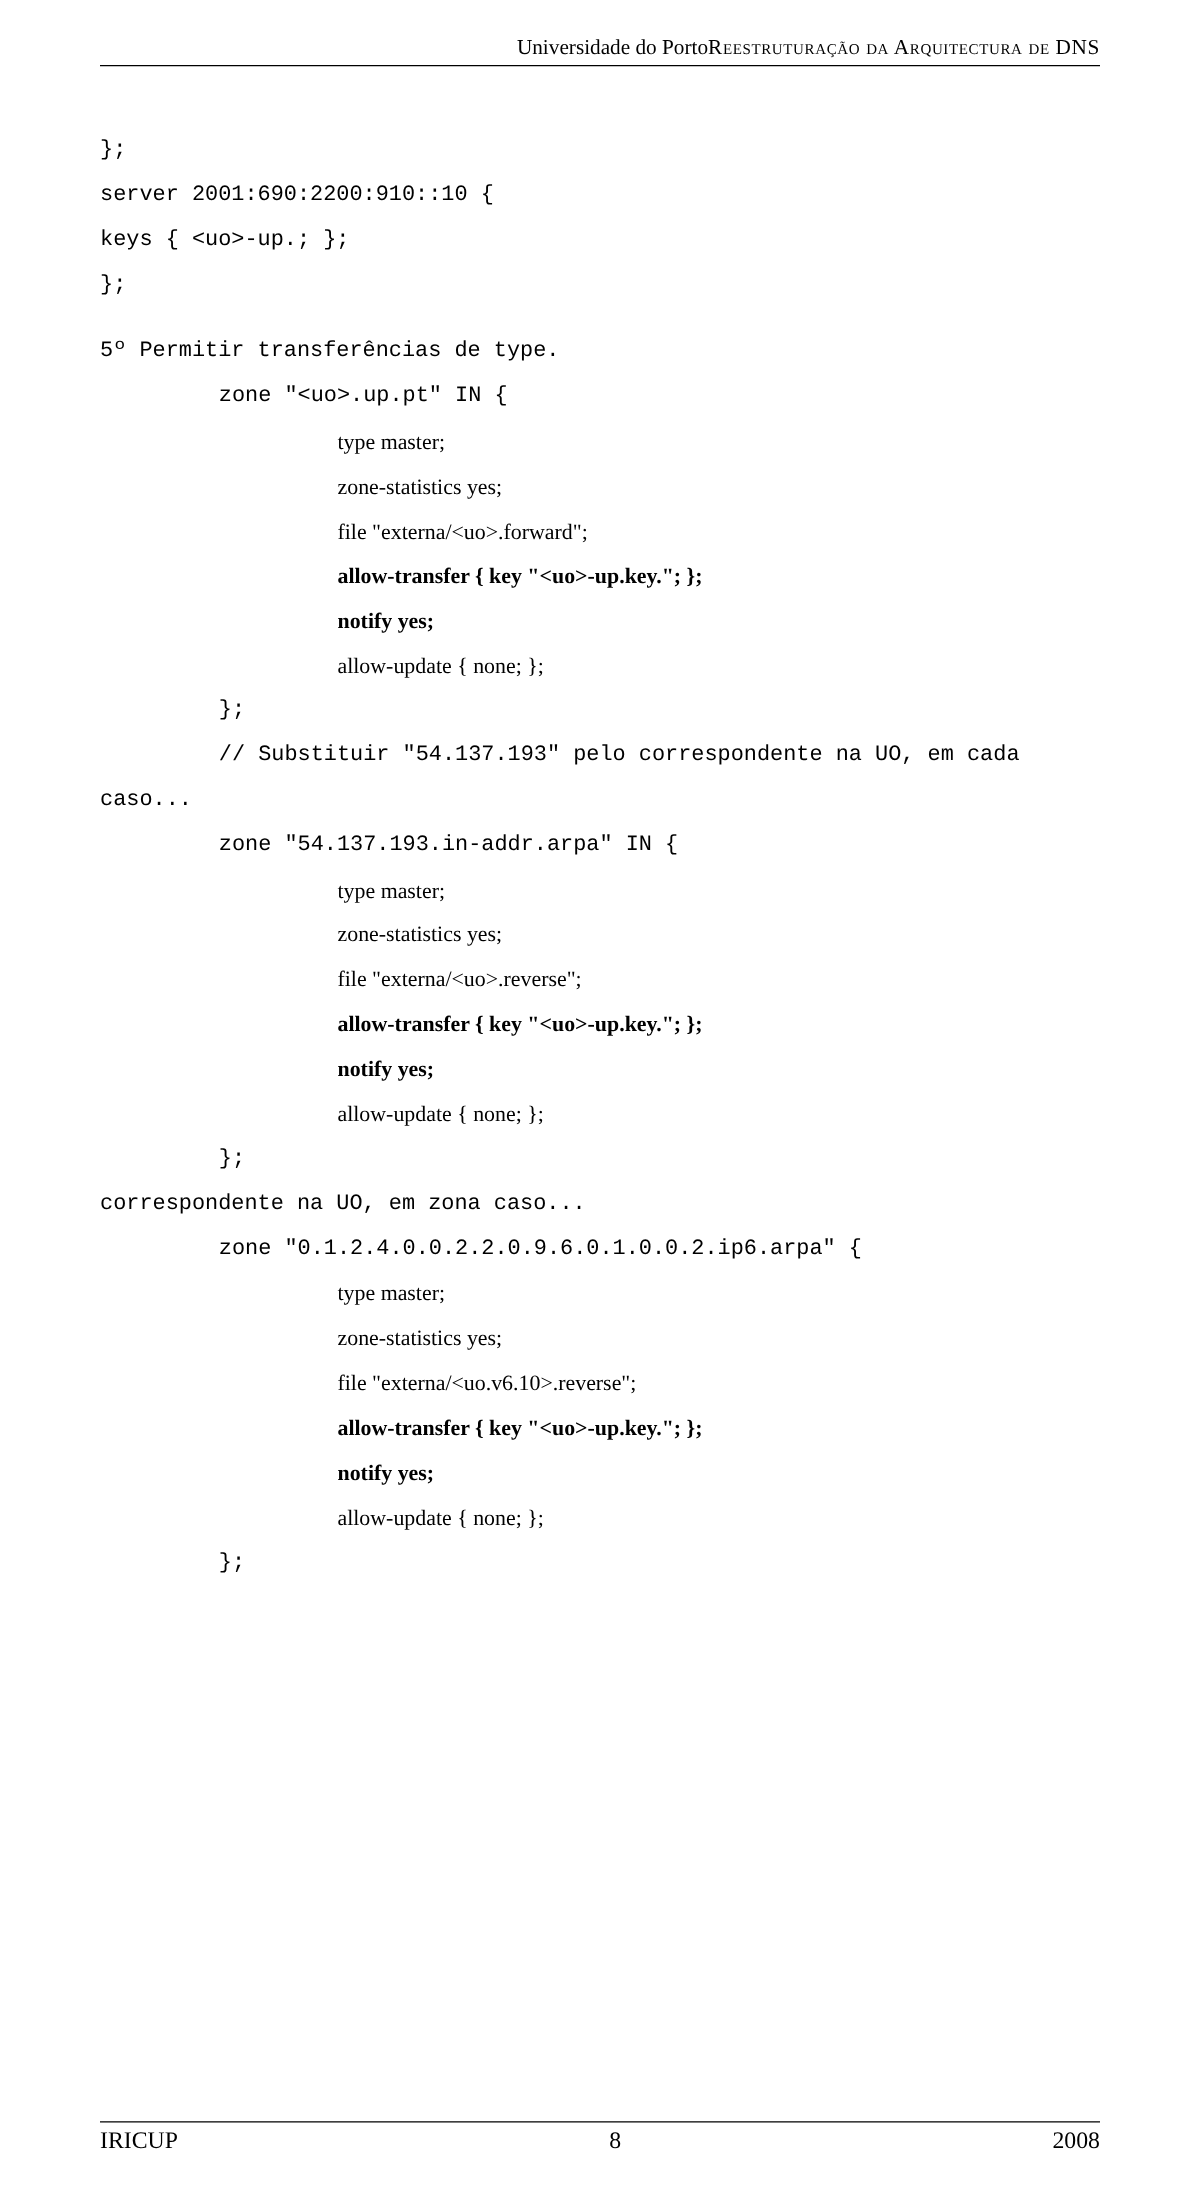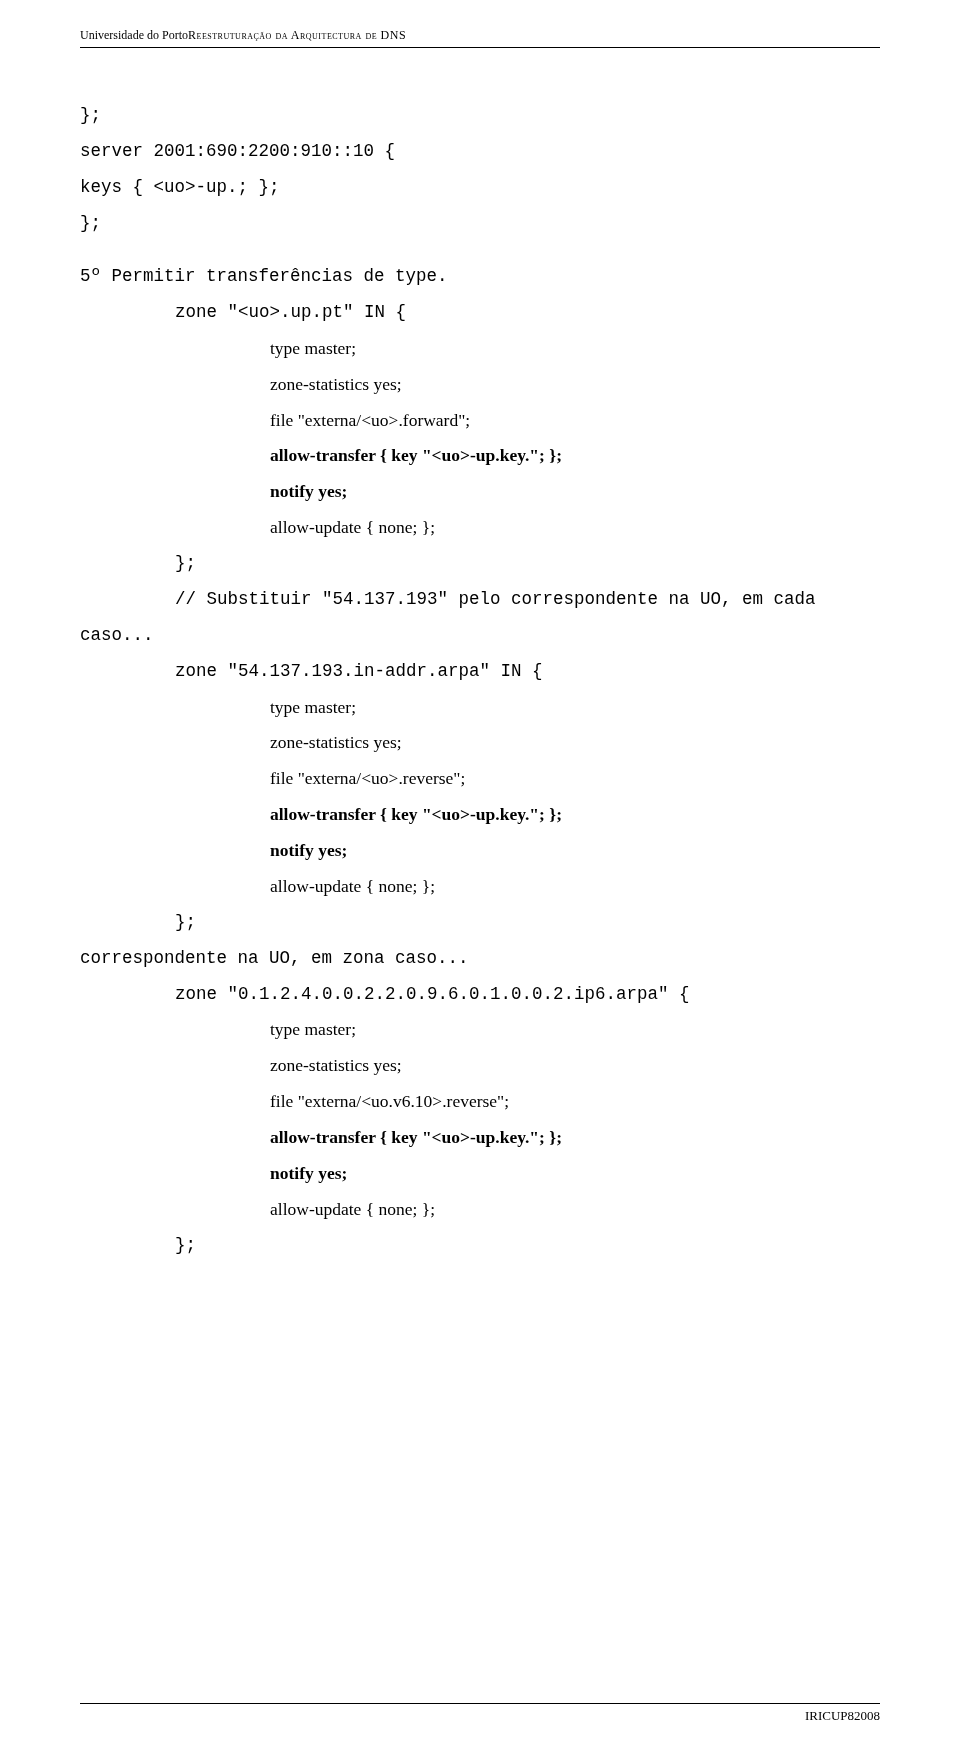--- a/index.html
+++ b/index.html
@@ -9,23 +9,23 @@
     }
     body {
       width: 960px;
       height: 1759px;
       background: #ffffff;
       font-family: Georgia, 'Times New Roman', serif;
       position: relative;
     }
     .header {
       display: flex;
-      justify-content: flex-start;
+      justify-content: flex-end;
       padding: 28px 80px 0 80px;
-      font-size: 12px;
+      font-size: 17px;
     }
     .header-left {
       font-family: Georgia, serif;
     }
     .header-right {
       font-family: Georgia, serif;
       font-variant: small-caps;
       letter-spacing: 0.5px;
     }
     .header-line {
@@ -54,23 +54,24 @@
       bottom: 35px;
       left: 80px;
       right: 80px;
     }
     .footer-line {
       border-top: 1px solid #000;
       margin-bottom: 4px;
     }
     .footer-text {
       display: flex;
-      justify-content: flex-end;
+      justify-content: space-between;
       font-family: Georgia, serif;
-      font-size: 13px;
+      font-size: 19px;
+      gap: 48px;
     }
     .line {
       white-space: pre;
       min-height: 1em;
     }
   </style>
 </head>
 <body>
 
 <div class="header">

